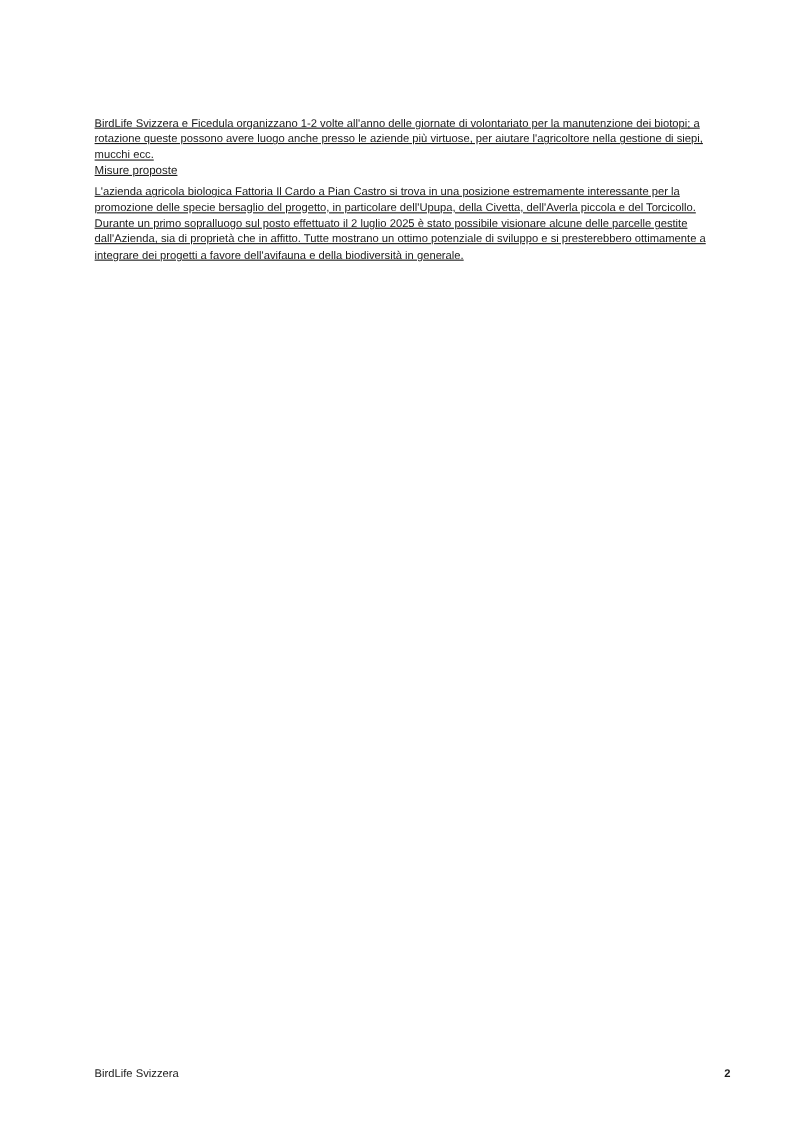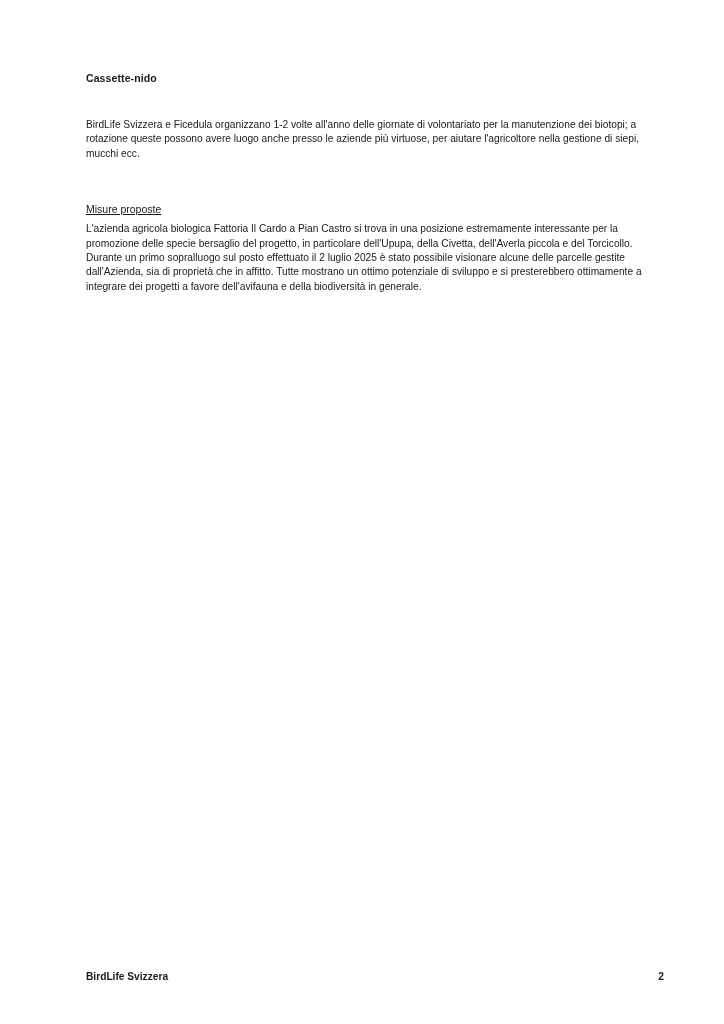--- a/index.html
+++ b/index.html
@@ -55,23 +55,23 @@
   }
   .nota-title {
     font-size: 10.5px;
     font-weight: bold;
     margin: 0 0 1px 0;
   }
   .para {
     font-size: 10.2px;
     line-height: 14.4px;
     margin: 0;
+    text-decoration: underline;
   }
   .misure-block {
-    margin-top: 42px;
   }
   .misure-title {
     font-size: 10.5px;
     font-weight: normal;
     text-decoration: underline;
     margin: 0 0 7px 0;
   }
   .para + .para {
     margin-top: 11px;
   }
@@ -79,34 +79,33 @@
     position: absolute;
     left: 86px;
     right: 60px;
     bottom: 42px;
     display: flex;
     justify-content: space-between;
     align-items: baseline;
   }
   .footer-left {
     font-size: 10.2px;
-    font-weight: bold;
+    font-weight: normal;
   }
   .footer-right {
     font-size: 10.2px;
     font-weight: bold;
   }
 </style>
 </head>
 <body>
 
 <div class="page">
   <div class="content">
 
-    <h2 class="section-heading">Cassette-nido</h2>
 
     <ul class="bullets">
     </ul>
 
     <div class="nota-block">
       <p class="para">BirdLife Svizzera e Ficedula organizzano 1-2 volte all'anno delle giornate di volontariato per la manutenzione dei biotopi; a rotazione queste possono avere luogo anche presso le aziende più virtuose, per aiutare l'agricoltore nella gestione di siepi, mucchi ecc.</p>
     </div>
 
     <div class="misure-block">
       <div class="misure-title">Misure proposte</div>

